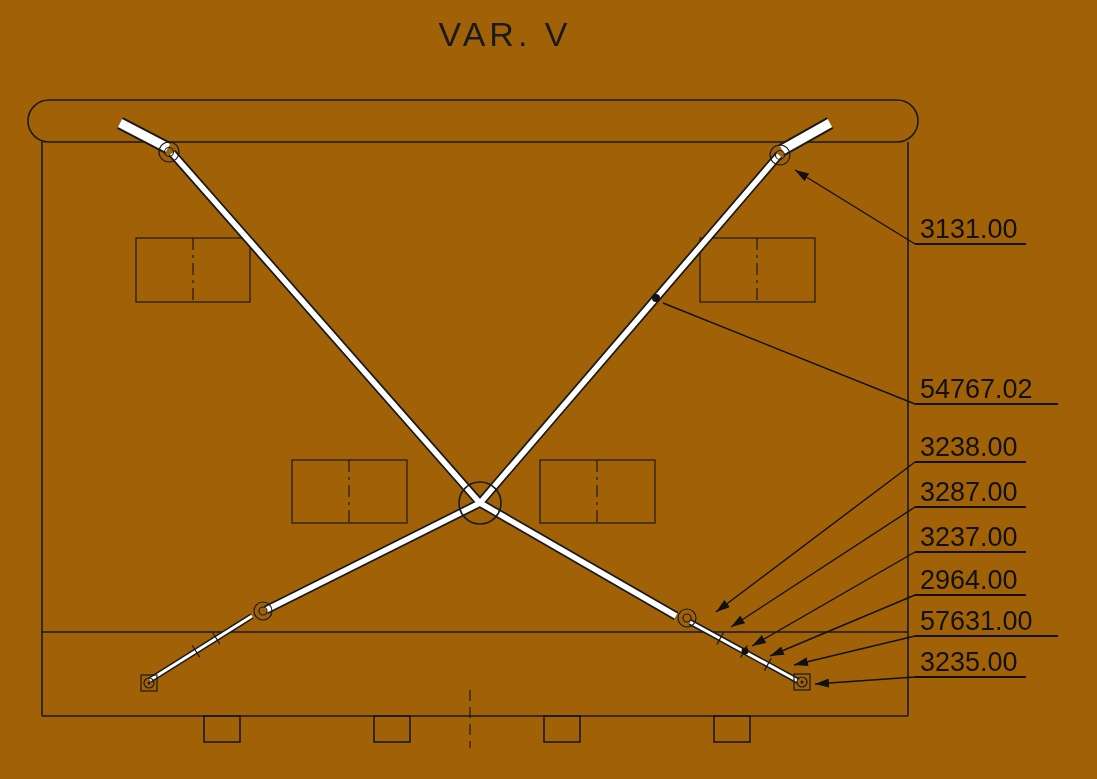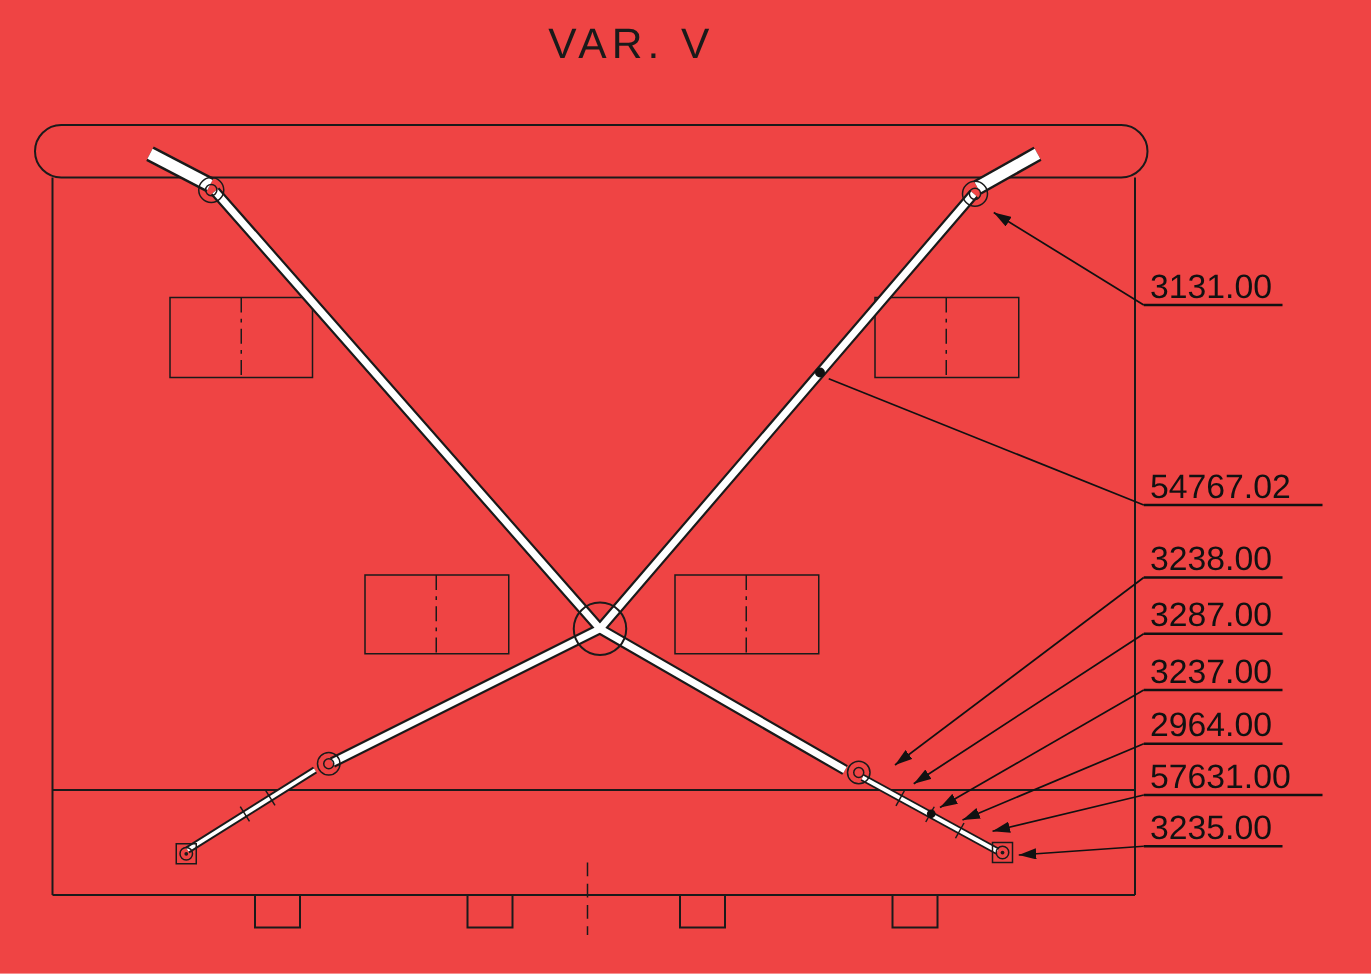--- a/index.html
+++ b/index.html
@@ -1,20 +1,20 @@
 <!DOCTYPE html>
 <html><head>
 <meta charset="utf-8">
 <style>
   html, body { margin: 0; padding: 0; background: #ffffff; }
   .stage {
     position: relative;
     width: 1097px;
     height: 779px;
-    background: #ef4444;
+    background: #a16207;
     overflow: hidden;
   }
   svg { display: block; }
   .title-text {
     font-family: "Liberation Sans", sans-serif;
     font-size: 34px;
     letter-spacing: 4px;
     fill: #1a1a1a;
   }
   .callout-text {

